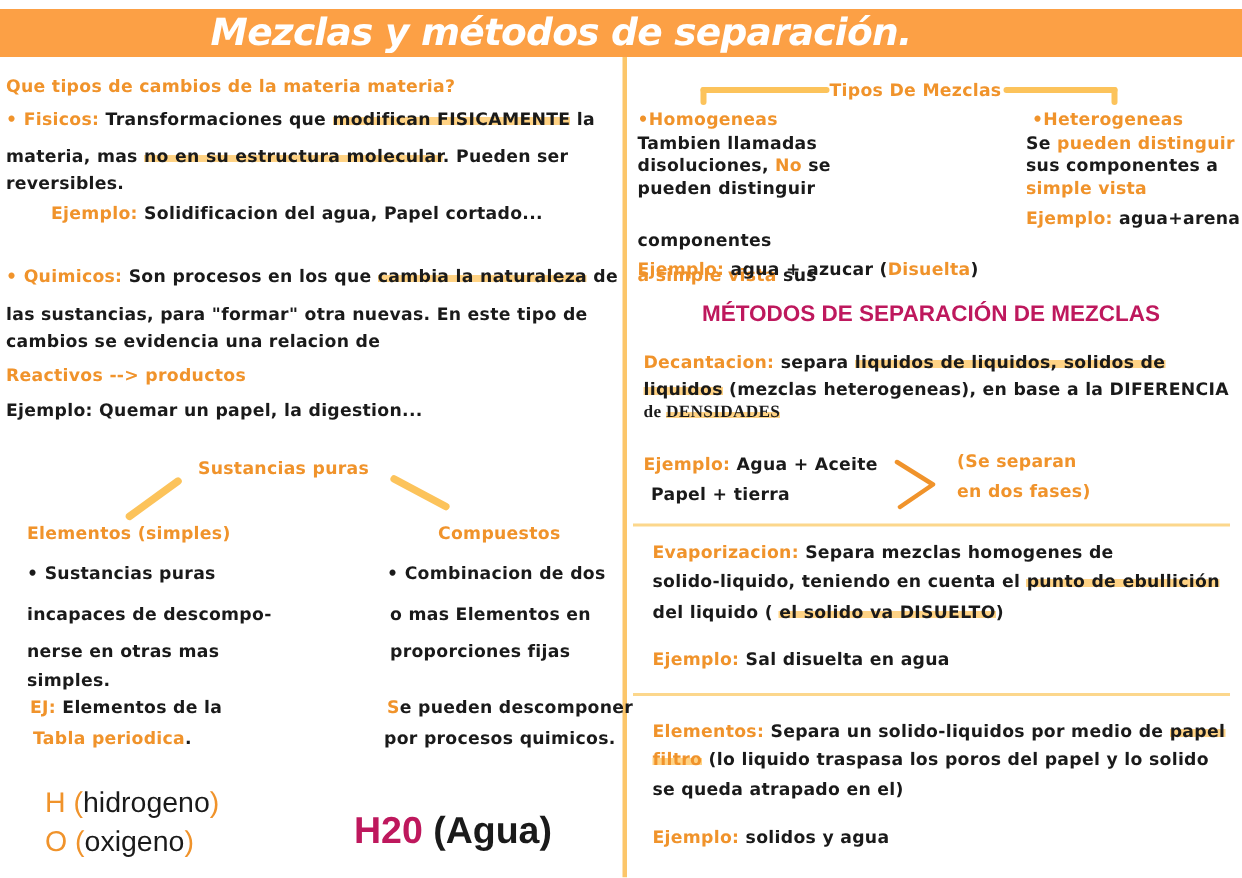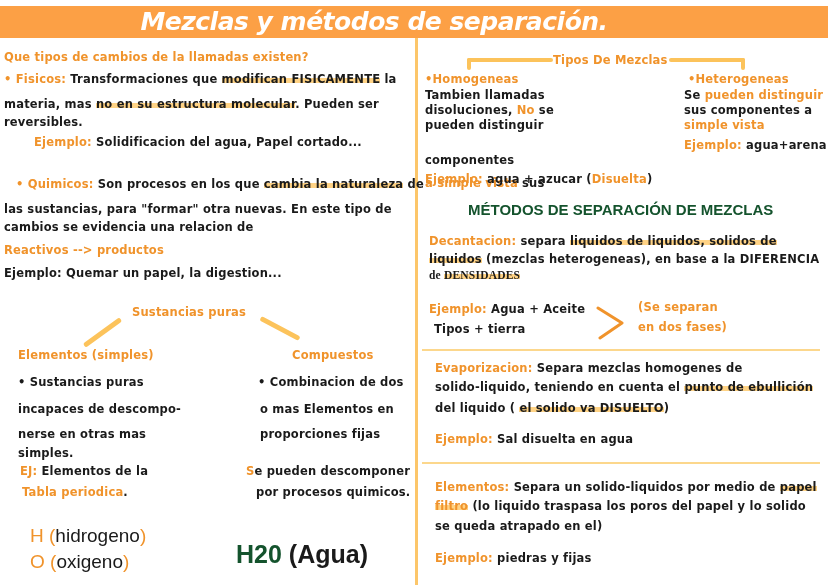--- a/index.html
+++ b/index.html
@@ -1,54 +1,54 @@
 <!DOCTYPE html>
 <html><head>
 <meta charset="utf-8">
 <style>
   * { box-sizing: border-box; margin: 0; padding: 0; }
   html, body { width: 828px; height: 585px; background: #ffffff; overflow: hidden; }
   body { position: relative; font-family: "DejaVu Sans", sans-serif; color: #1a1a1a; }
   .abs { position: absolute; white-space: nowrap; }
   .txt { font-size: 11.5px; font-weight: bold; letter-spacing: 0.2px; }
   .or { color: #f0932b; }
-  .or2 { color: #14532d; }
+  .or2 { color: #be185d; }
   .hl { background: linear-gradient(transparent 45%, rgba(255,196,92,0.75) 45%, rgba(255,196,92,0.75) 80%, transparent 80%); }
 
   #header { position: absolute; left: 0; top: 6px; width: 828px; height: 32px; background: #fca045; }
   #header-title { position: absolute; left: 0; top: 5px; width: 748px; height: 32px; text-align: center; color: #ffffff; font-family: "DejaVu Sans", sans-serif; font-weight: bold; font-style: italic; font-size: 25px; letter-spacing: -0.5px; line-height: 34px; }
 
   #vdivider { position: absolute; left: 415px; top: 38px; width: 3px; height: 547px; background: #fcc66a; }
   .hdiv { position: absolute; left: 422px; width: 398px; height: 2px; background: #fcd78c; }
 
   .stroke { position: absolute; background: #fcc35b; border-radius: 3px; }
 </style>
 </head>
 <body>
 
 <div id="header"></div>
 <div id="header-title">Mezclas y métodos de separación.</div>
 
 <div id="vdivider"></div>
 
-<div class="abs txt or" style="left:4px; top:50px;">Que tipos de cambios de la llamadas existen?</div>
+<div class="abs txt or" style="left:4px; top:50px;">Que tipos de cambios de la materia materia?</div>
 
 <div class="abs txt" style="left:4px; top:72px;">
   <span class="or">• Fisicos:</span>
   <span>Transformaciones que </span><span class="hl">modifican FISICAMENTE</span><span> la</span>
 </div>
 <div class="abs txt" style="left:4px; top:97px;">
   <span>materia, mas </span><span class="hl">no en su estructura molecular</span><span>. Pueden ser</span>
 </div>
 <div class="abs txt" style="left:4px; top:115px;">reversibles.</div>
 <div class="abs txt" style="left:18px; top:135px;margin-left:16px;">
   <span class="or">Ejemplo:</span><span> Solidificacion del agua, Papel cortado...</span>
 </div>
 
-<div class="abs txt" style="left:4px; top:177px;margin-left:12px;">
+<div class="abs txt" style="left:4px; top:177px;">
   <span class="or">• Quimicos:</span><span> Son procesos en los que </span><span class="hl">cambia la naturaleza</span><span> de</span>
 </div>
 <div class="abs txt" style="left:4px; top:202px;">las sustancias, para "formar" otra nuevas. En este tipo de</div>
 <div class="abs txt" style="left:4px; top:220px;">cambios se evidencia una relacion de</div>
 <div class="abs txt or" style="left:4px; top:243px;">Reactivos --&gt; productos</div>
 <div class="abs txt" style="left:4px; top:266px;">Ejemplo: Quemar un papel, la digestion...</div>
 
 <div class="abs txt or" style="left:132px; top:305px;">Sustancias puras</div>
 <div class="stroke" style="left:80px; top:330px; width:45px; height:5px; transform: rotate(-36deg);"></div>
 <div class="stroke" style="left:258px; top:326px; width:44px; height:5px; transform: rotate(28deg);"></div>
@@ -62,21 +62,21 @@
   <span class="or">EJ:</span><span> Elementos de la</span>
 </div>
 <div class="abs txt" style="left:22px; top:485px;">
   <span class="or">Tabla periodica</span><span>.</span>
 </div>
 
 <div class="abs txt or" style="left:292px; top:348px;">Compuestos</div>
 <div class="abs txt" style="left:258px; top:375px;">• Combinacion de dos</div>
 <div class="abs txt" style="left:260px; top:402px;">o mas Elementos en</div>
 <div class="abs txt" style="left:260px; top:427px;">proporciones fijas</div>
-<div class="abs txt" style="left:246px; top:464px;">
+<div class="abs txt" style="left:258px; top:464px;">
   <span class="or">S</span><span>e pueden descomponer</span>
 </div>
 <div class="abs txt" style="left:256px; top:485px;">por procesos quimicos.</div>
 
 <div class="abs" style="left:30px; top:525px; font-size:19px; font-family:'Liberation Sans', sans-serif;">
   <span class="or">H</span><span class="or"> (</span><span>hidrogeno</span><span class="or">)</span>
 </div>
 <div class="abs" style="left:30px; top:551px; font-size:19px; font-family:'Liberation Sans', sans-serif;">
   <span class="or">O</span><span class="or"> (</span><span>oxigeno</span><span class="or">)</span>
 </div>
@@ -121,21 +121,21 @@
 </div>
 <div class="abs txt" style="left:429px; top:252px;">
   <span class="hl">liquidos</span><span> (mezclas heterogeneas), en base a la DIFERENCIA</span>
 </div>
 <div class="abs txt" style="left:429px; top:269px;font-family:Liberation Serif, serif;">
   <span>de </span><span class="hl">DENSIDADES</span>
 </div>
 <div class="abs txt" style="left:429px; top:302px;">
   <span class="or">Ejemplo:</span><span> Agua + Aceite</span>
 </div>
-<div class="abs txt" style="left:434px; top:322px;">Tipos + tierra</div>
+<div class="abs txt" style="left:434px; top:322px;">Papel + tierra</div>
 <svg class="abs" style="left:596px; top:305px;" width="30" height="36" viewBox="0 0 30 36">
   <polyline points="2,3 26,18 4,33" fill="none" stroke="#f0932b" stroke-width="3" stroke-linecap="round" stroke-linejoin="round"></polyline>
 </svg>
 <div class="abs txt or" style="left:638px; top:300px;">(Se separan</div>
 <div class="abs txt or" style="left:638px; top:320px;">en dos fases)</div>
 
 <div class="hdiv" style="top:349px;"></div>
 
 <div class="abs txt" style="left:435px; top:361px;">
   <span class="or">Evaporizacion:</span><span> Separa mezclas homogenes de</span>
@@ -153,14 +153,14 @@
 <div class="hdiv" style="top:462px;"></div>
 
 <div class="abs txt" style="left:435px; top:480px;">
   <span class="or">Elementos:</span><span> Separa un solido-liquidos por medio de </span><span class="hl">papel</span>
 </div>
 <div class="abs txt" style="left:435px; top:499px;">
   <span class="hl or">filtro</span><span> (lo liquido traspasa los poros del papel y lo solido</span>
 </div>
 <div class="abs txt" style="left:435px; top:519px;">se queda atrapado en el)</div>
 <div class="abs txt" style="left:435px; top:551px;">
-  <span class="or">Ejemplo:</span><span> piedras y fijas</span>
+  <span class="or">Ejemplo:</span><span> solidos y agua</span>
 </div>
 
 </body></html>

